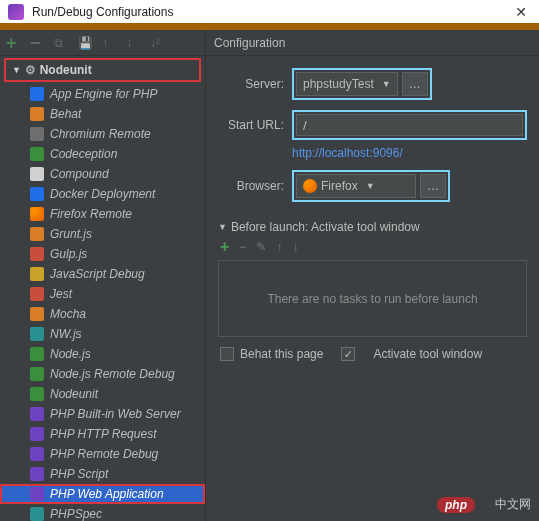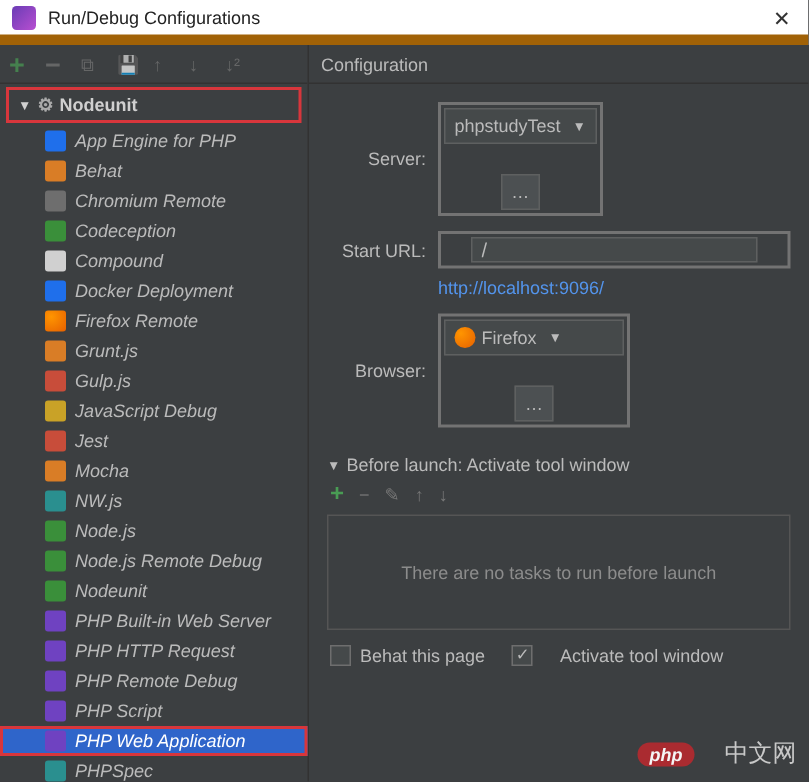--- a/index.html
+++ b/index.html
@@ -51,38 +51,38 @@
   .config-title { color: #bbbbbb; padding-left: 2px; }
   .form { padding: 12px 12px 6px 12px; display: flex; flex-direction: column; gap: 10px; }
   .row { display: flex; align-items: center; gap: 8px; }
   .row .label { width: 66px; text-align: right; color: #bbbbbb; }
   .dropdown { display: inline-flex; align-items: center; height: 24px; background: #45494a; border: 1px solid #5e6060; padding: 0 6px; color: #bbbbbb; gap: 4px; }
   .dropdown .caret { font-size: 9px; color: #bbb; margin-left: 4px; }
   .btn-ellipsis { width: 26px; height: 24px; background: #4c5052; border: 1px solid #5e6060; color: #bbb; display: inline-flex; align-items: center; justify-content: center; }
   .text-input { height: 22px; background: #45494a; border: 1px solid #5e6060; color: #bbbbbb; padding: 0 6px; flex: 1; min-width: 0; }
   .link { color: #5394ec; padding-left: 74px; text-decoration: none; margin-top: -4px; }
 
-  .redbox { border: 2px solid #737373; padding: 2px; display: inline-flex; align-items: center; gap: 20px; flex-direction: column; }
+  .redbox { border: 2px solid #7dd3fc; padding: 2px; display: inline-flex; align-items: center; gap: 4px; }
 
   .section { margin: 8px 12px 0 12px; }
   .section-head { color: #bbbbbb; display: flex; align-items: center; gap: 4px; padding: 4px 0; }
   .section-head .tri { font-size: 9px; }
   .before-toolbar { display: flex; gap: 10px; align-items: center; padding: 2px 0 4px 2px; }
   .before-toolbar .tb-add { color: #499c54; font-weight: bold; font-size: 16px; }
   .before-toolbar span { color: #777; }
   .taskbox { border: 1px solid #555; background: #3c3f41; height: 77px; display: flex; align-items: center; justify-content: center; color: #8c8c8c; margin-top: 2px; }
 
   .footer-row { display: flex; align-items: center; gap: 18px; padding: 10px 14px; }
   .chk { width: 14px; height: 14px; border: 1px solid #6e6e6e; display: inline-flex; align-items: center; justify-content: center; background: #45494a; color: #bbb; font-size: 11px; line-height: 1; }
   .chk.checked::after { content: "✓"; }
 
   
   .brand { position: absolute; right: 8px; bottom: 8px; display: flex; align-items: center; gap: 20px; opacity: 0.95; }
   .brand .pill { background: #b02a30; color: #fff; font-style: italic; font-weight: bold; padding: 1px 8px; border-radius: 10px; font-size: 12px; }
-  .brand .txt { color: #d0d0d0; font-size: 16px; }
+  .brand .txt { color: #d0d0d0; font-size: 12px; }
 
   
   .left::after { content:""; position:absolute; }
 
   
   .tri::before { content: "▼"; }
 </style>
 </head>
 <body>
 

